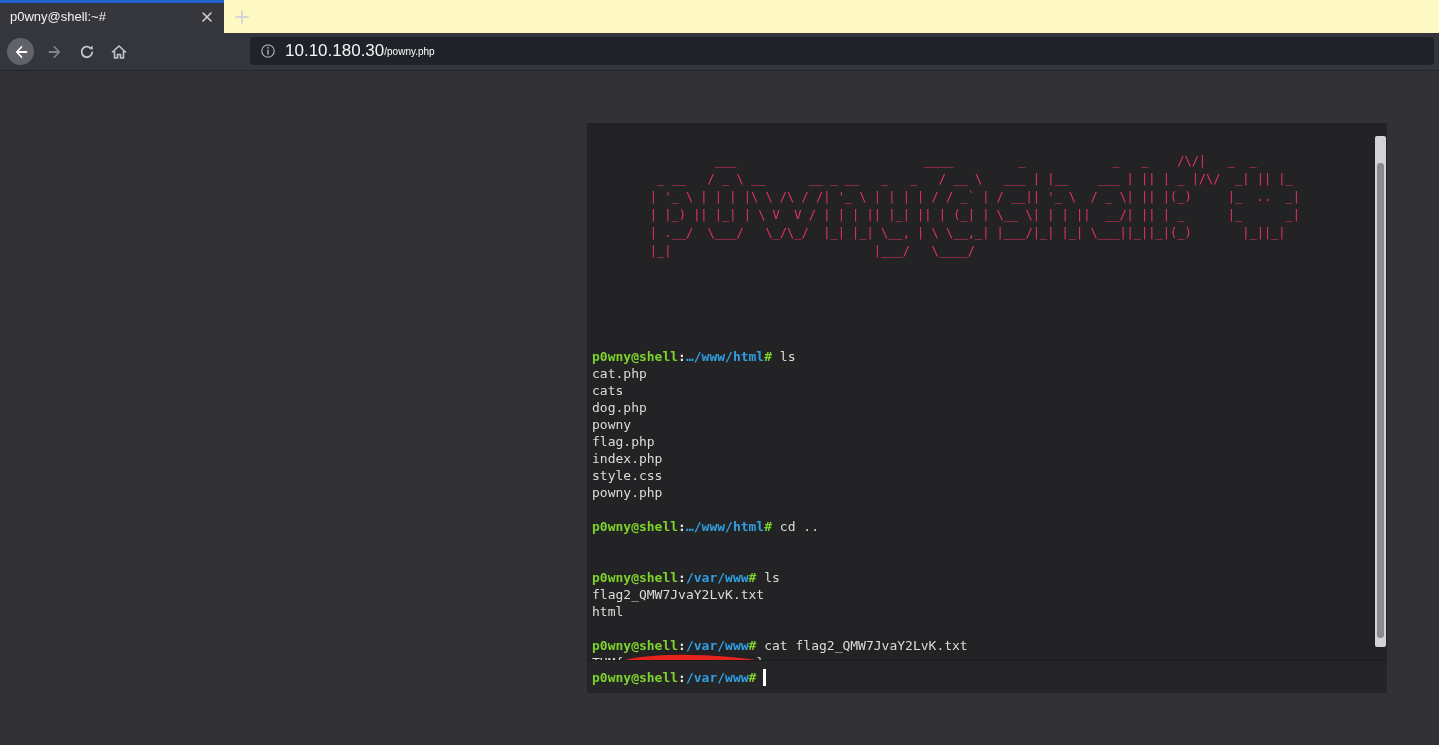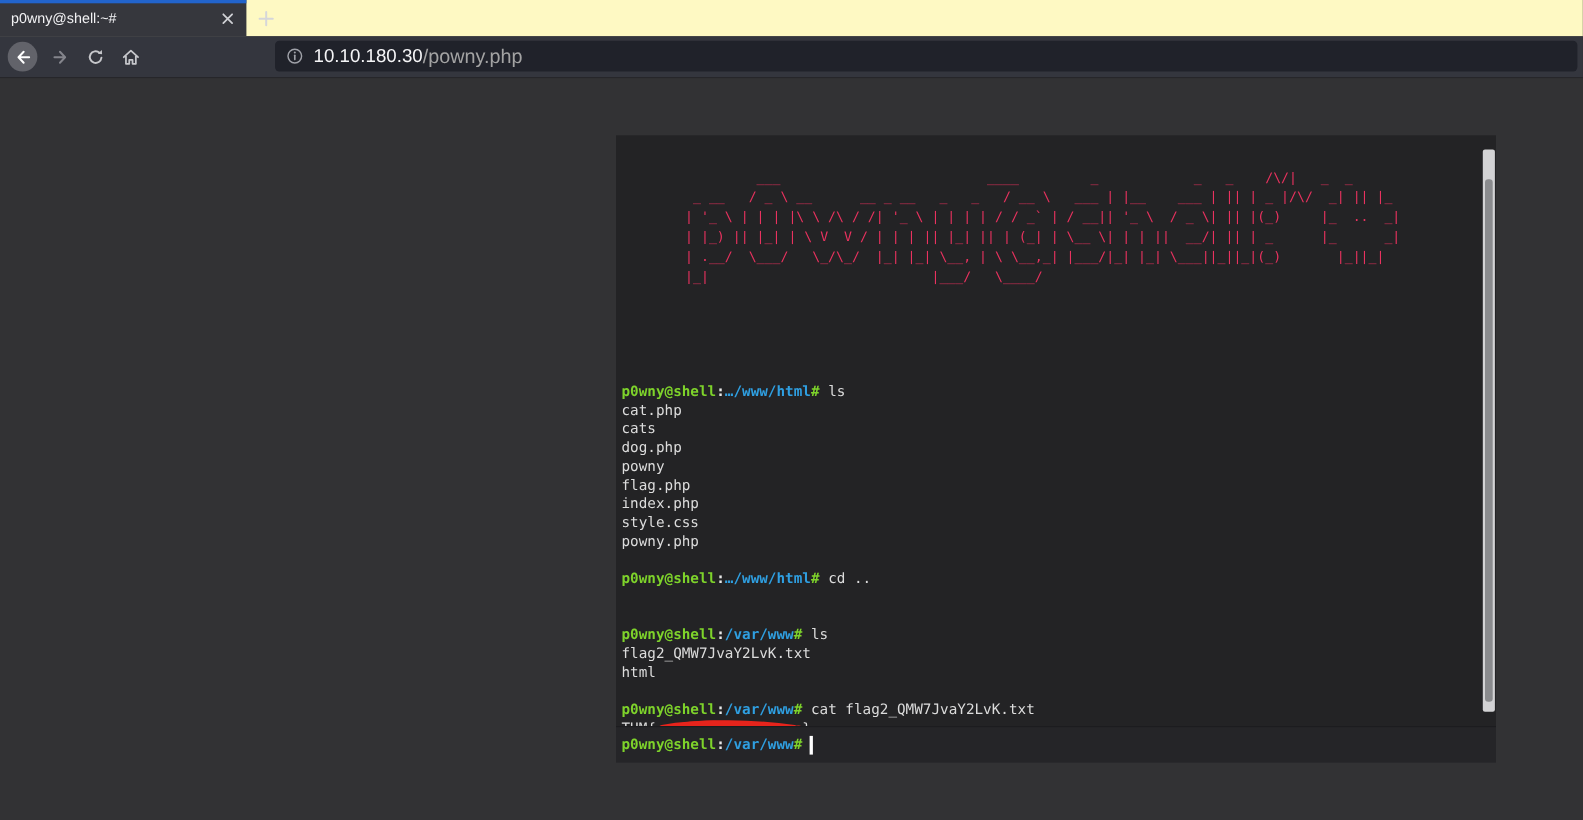--- a/index.html
+++ b/index.html
@@ -19,23 +19,23 @@
   .navbtn{position:absolute;top:5px;width:27px;height:27px;display:flex;align-items:center;
           justify-content:center;border-radius:50%}
   .navbtn.back{left:7px;background:#62636a}
   .navbtn.fwd{left:41px}
   .navbtn.reload{left:73px}
   .navbtn.home{left:105px}
   .urlbar{position:absolute;left:250px;right:5px;top:4px;height:28px;background:#20222a;
           border-radius:4px;display:flex;align-items:center;padding:0 10px;box-sizing:border-box}
   .urlbar .info{display:flex;align-items:center;margin-right:9px}
   .url-host{color:#f5f5f7;font-size:17px}
-  .url-path{color:#a3a3a3;font-size:18px}
+  .url-path{color:#ffffff;font-size:10px}
   
-  .terminal{position:absolute;left:560px;top:123px;width:800px;height:570px;background:#232325;
+  .terminal{position:absolute;left:587px;top:123px;width:800px;height:570px;background:#232325;
             font-family:"DejaVu Sans Mono",monospace;font-size:13px;color:#dcdcdc}
   .t-output{position:relative;height:537px;overflow:hidden;padding:12px 16px 0 5px;box-sizing:border-box}
   .banner{margin:17px 0 0 0;color:var(--pink);font-size:12px;line-height:18px;
           font-family:"DejaVu Sans Mono",monospace;white-space:pre}
   .lines{margin-top:88px}
   .tline{height:17px;line-height:17px;white-space:pre}
   .c-user,.c-hash{color:var(--green);font-weight:bold}
   .c-sep{color:#e8e8e8;font-weight:bold}
   .c-path{color:var(--blue);font-weight:bold}
   .c-cmd,.c-out{color:#dcdcdc}

